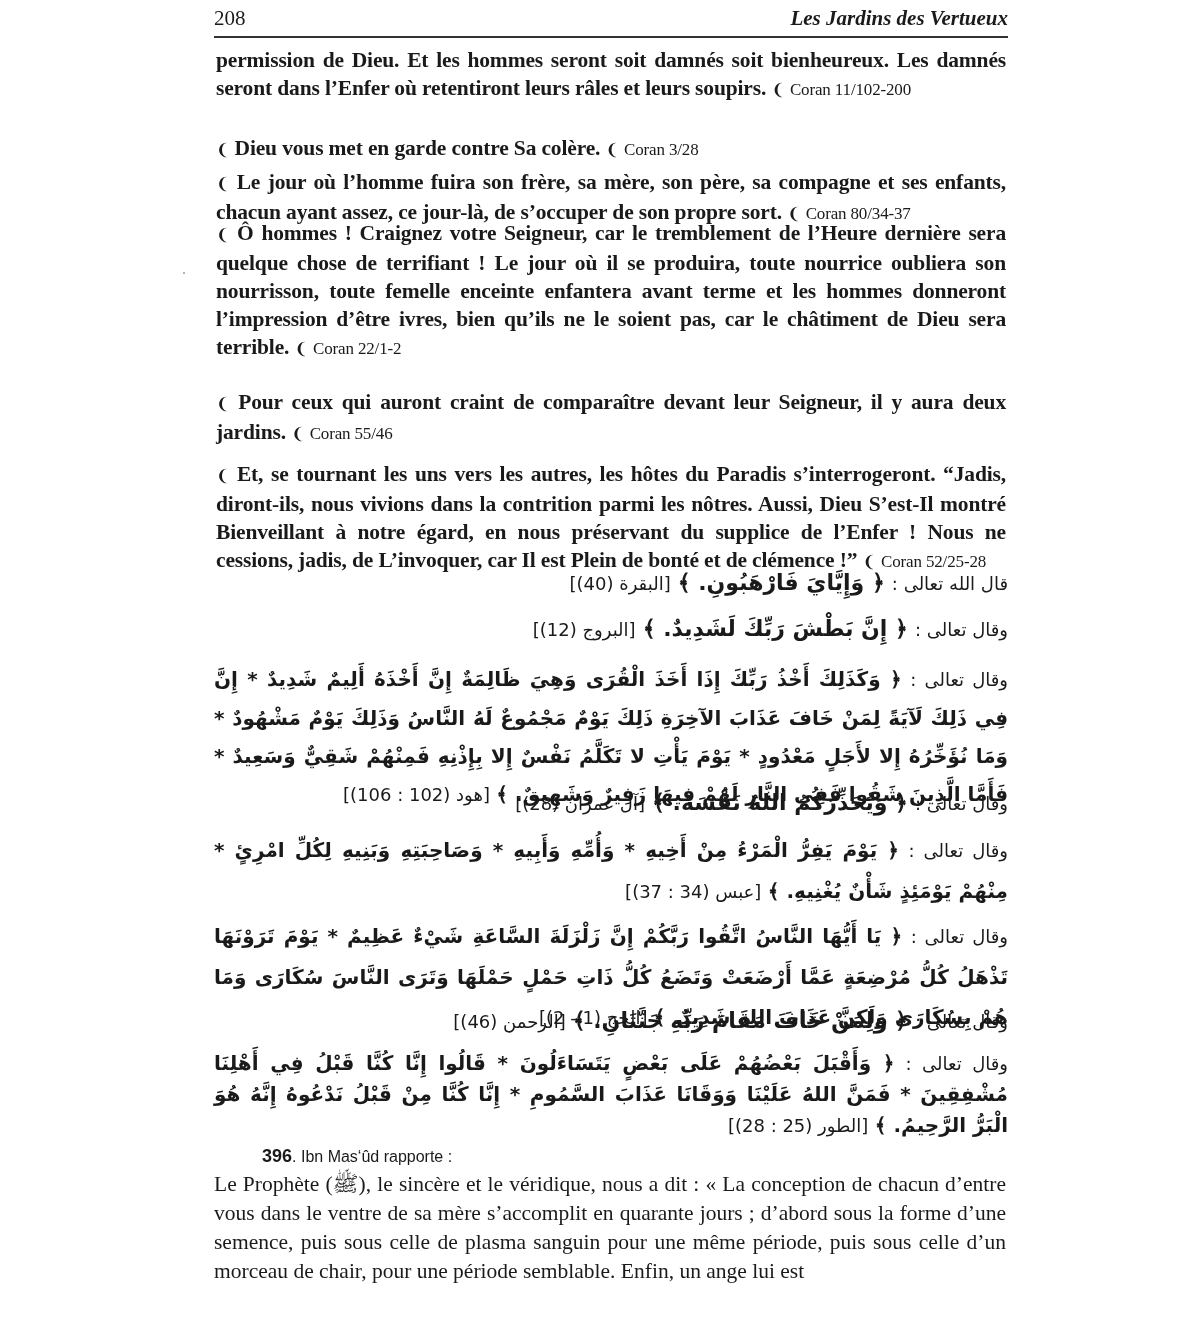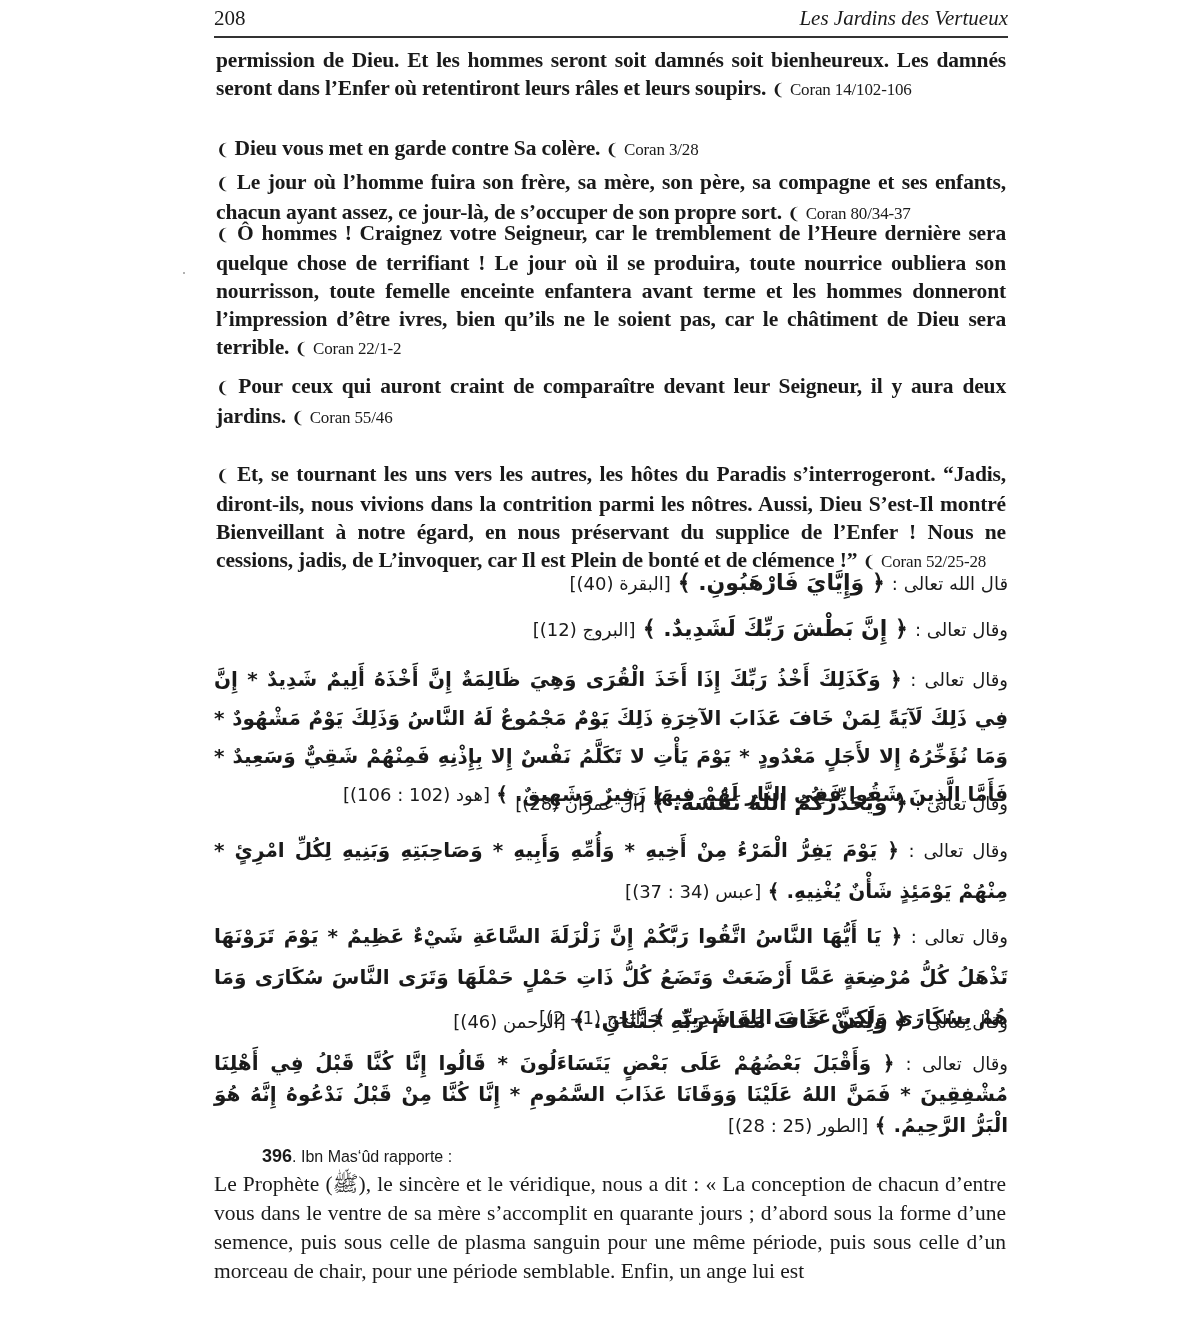--- a/index.html
+++ b/index.html
@@ -1,19 +1,19 @@
 <!DOCTYPE html>
 <html><head>
 <meta charset="utf-8">
 <style>
   html, body { margin:0; padding:0; background:#ffffff; }
   body { width:1200px; height:1328px; position:relative; overflow:hidden; color:#1a1a1a; font-family:"Liberation Serif", serif; }
   .header { position:absolute; left:214px; top:4px; width:794px; height:32px; }
   .page-number { position:absolute; left:0; top:2px; font-size:21px; }
-  .running-title { position:absolute; right:0; top:2px; font-size:21px; font-style:italic; }
+  .running-title { position:absolute; right:0; top:2px; font-size:21px; font-style:italic;font-weight:bold; }
   .rule { position:absolute; left:214px; top:36px; width:794px; height:2px; background:#333; }
   .fr { position:absolute; left:216px; width:790px; font-size:21.5px; font-weight:bold; line-height:28px; text-align:justify; letter-spacing:-0.15px; }
   .fr .ref { font-weight:normal; font-size:17px; }
   .orn { font-weight:normal; font-size:16px; }
   .ar { position:absolute; left:214px; width:794px; direction:rtl; text-align:justify; font-size:22px; line-height:34px; font-family:"DejaVu Sans", sans-serif; }
   .ar .q { font-weight:bold; }
   .ar .intro { font-size:18px; }
   .ar .src { font-size:18px;margin-top:36px; }
   .hadith-head { position:absolute; left:214px; top:1146px; font-family:"Liberation Sans", sans-serif; font-size:16px;margin-left:48px; }
   .hadith-head b { font-size:18px; }
@@ -26,41 +26,41 @@
 <div class="header">
   <span class="page-number">208</span>
   <span class="running-title">Les Jardins des Vertueux</span>
 </div>
 <div class="rule"></div>
 <div class="speck"></div>
 
 <div class="fr" style="top:46px">
   <span>permission de Dieu. Et les hommes seront soit damnés soit bienheureux. Les damnés seront dans l’Enfer où retentiront leurs râles et leurs soupirs.</span>
   <span class="orn">❨</span>
-  <span class="ref">Coran 14/102-106</span>
+  <span class="ref">Coran 11/102-200</span>
 </div>
 <div class="fr" style="top:134px">
   <span class="orn">❨</span>
   <span>Dieu vous met en garde contre Sa colère.</span>
   <span class="orn">❨</span>
   <span class="ref">Coran 3/28</span>
 </div>
 <div class="fr" style="top:168px">
   <span class="orn">❨</span>
   <span>Le jour où l’homme fuira son frère, sa mère, son père, sa compagne et ses enfants, chacun ayant assez, ce jour-là, de s’occuper de son propre sort.</span>
   <span class="orn">❨</span>
   <span class="ref">Coran 80/34-37</span>
 </div>
 <div class="fr" style="top:219px">
   <span class="orn">❨</span>
   <span>Ô hommes ! Craignez votre Seigneur, car le tremblement de l’Heure dernière sera quelque chose de terrifiant ! Le jour où il se produira, toute nourrice oubliera son nourrisson, toute femelle enceinte enfantera avant terme et les hommes donneront l’impression d’être ivres, bien qu’ils ne le soient pas, car le châtiment de Dieu sera terrible.</span>
   <span class="orn">❨</span>
   <span class="ref">Coran 22/1-2</span>
 </div>
-<div class="fr" style="top:372px">
+<div class="fr" style="top:388px">
   <span class="orn">❨</span>
   <span>Pour ceux qui auront craint de comparaître devant leur Seigneur, il y aura deux jardins.</span>
   <span class="orn">❨</span>
   <span class="ref">Coran 55/46</span>
 </div>
 <div class="fr" style="top:460px">
   <span class="orn">❨</span>
   <span>Et, se tournant les uns vers les autres, les hôtes du Paradis s’interrogeront. “Jadis, diront-ils, nous vivions dans la contrition parmi les nôtres. Aussi, Dieu S’est-Il montré Bienveillant à notre égard, en nous préservant du supplice de l’Enfer ! Nous ne cessions, jadis, de L’invoquer, car Il est Plein de bonté et de clémence !”</span>
   <span class="orn">❨</span>
   <span class="ref">Coran 52/25-28</span>

